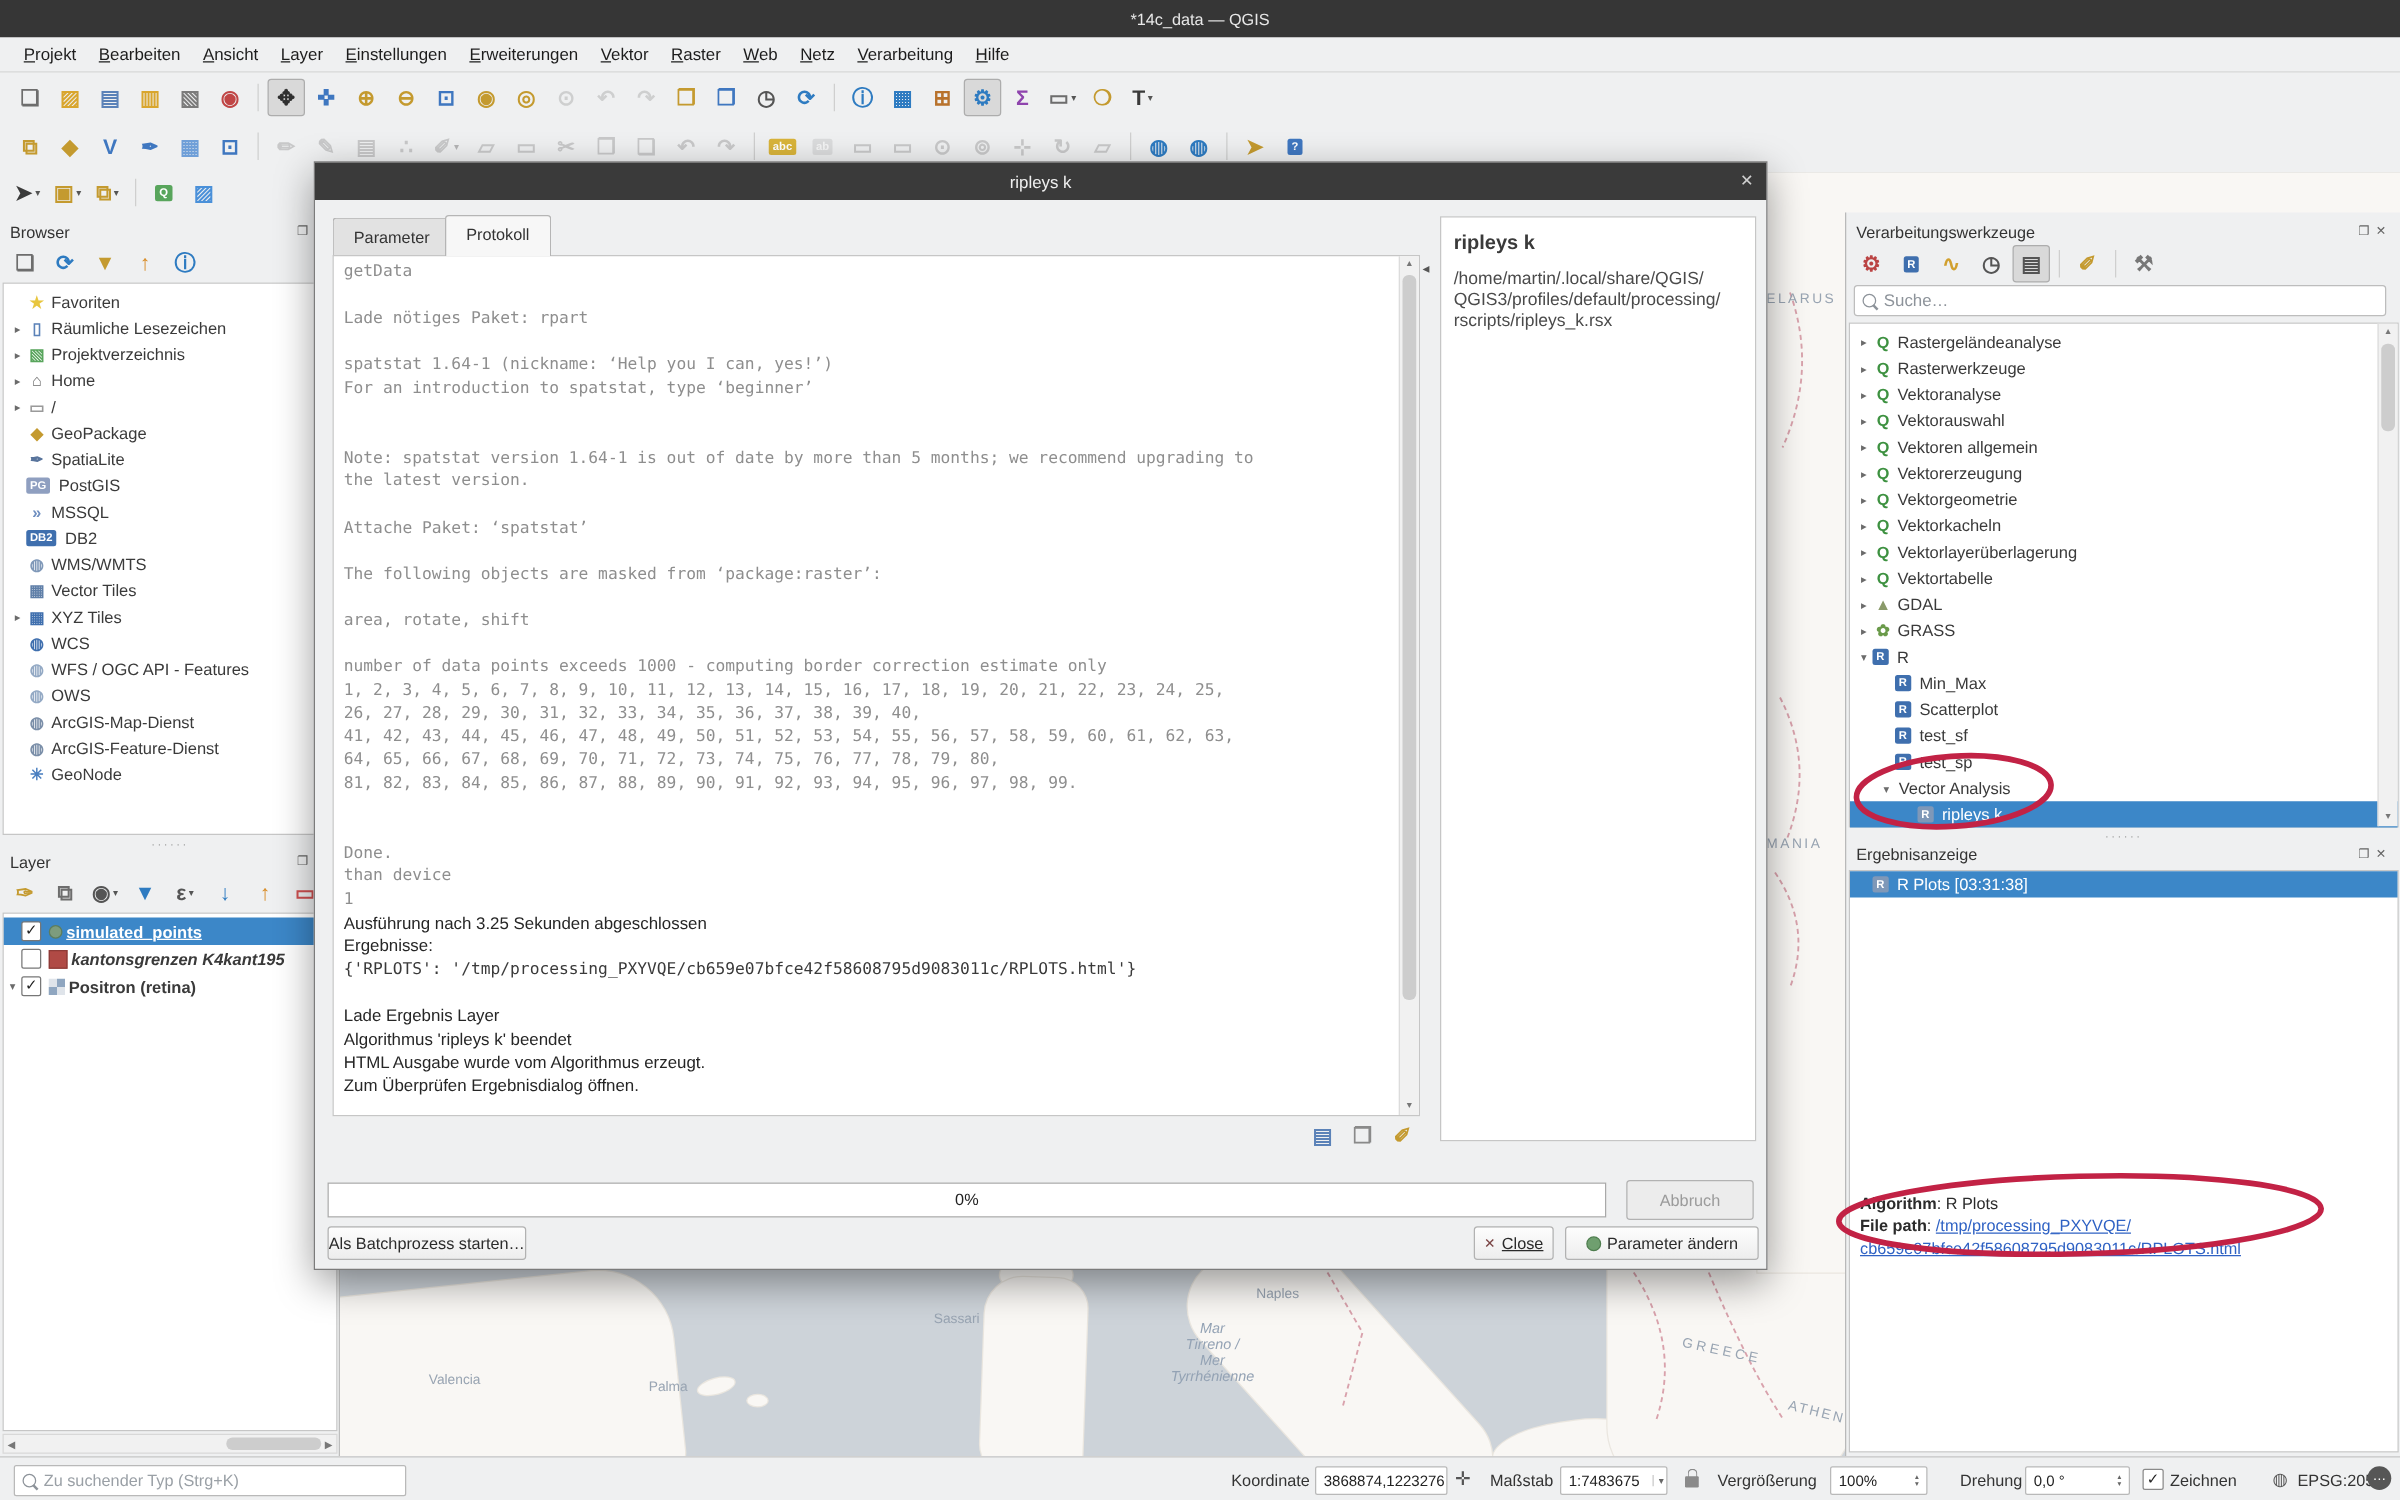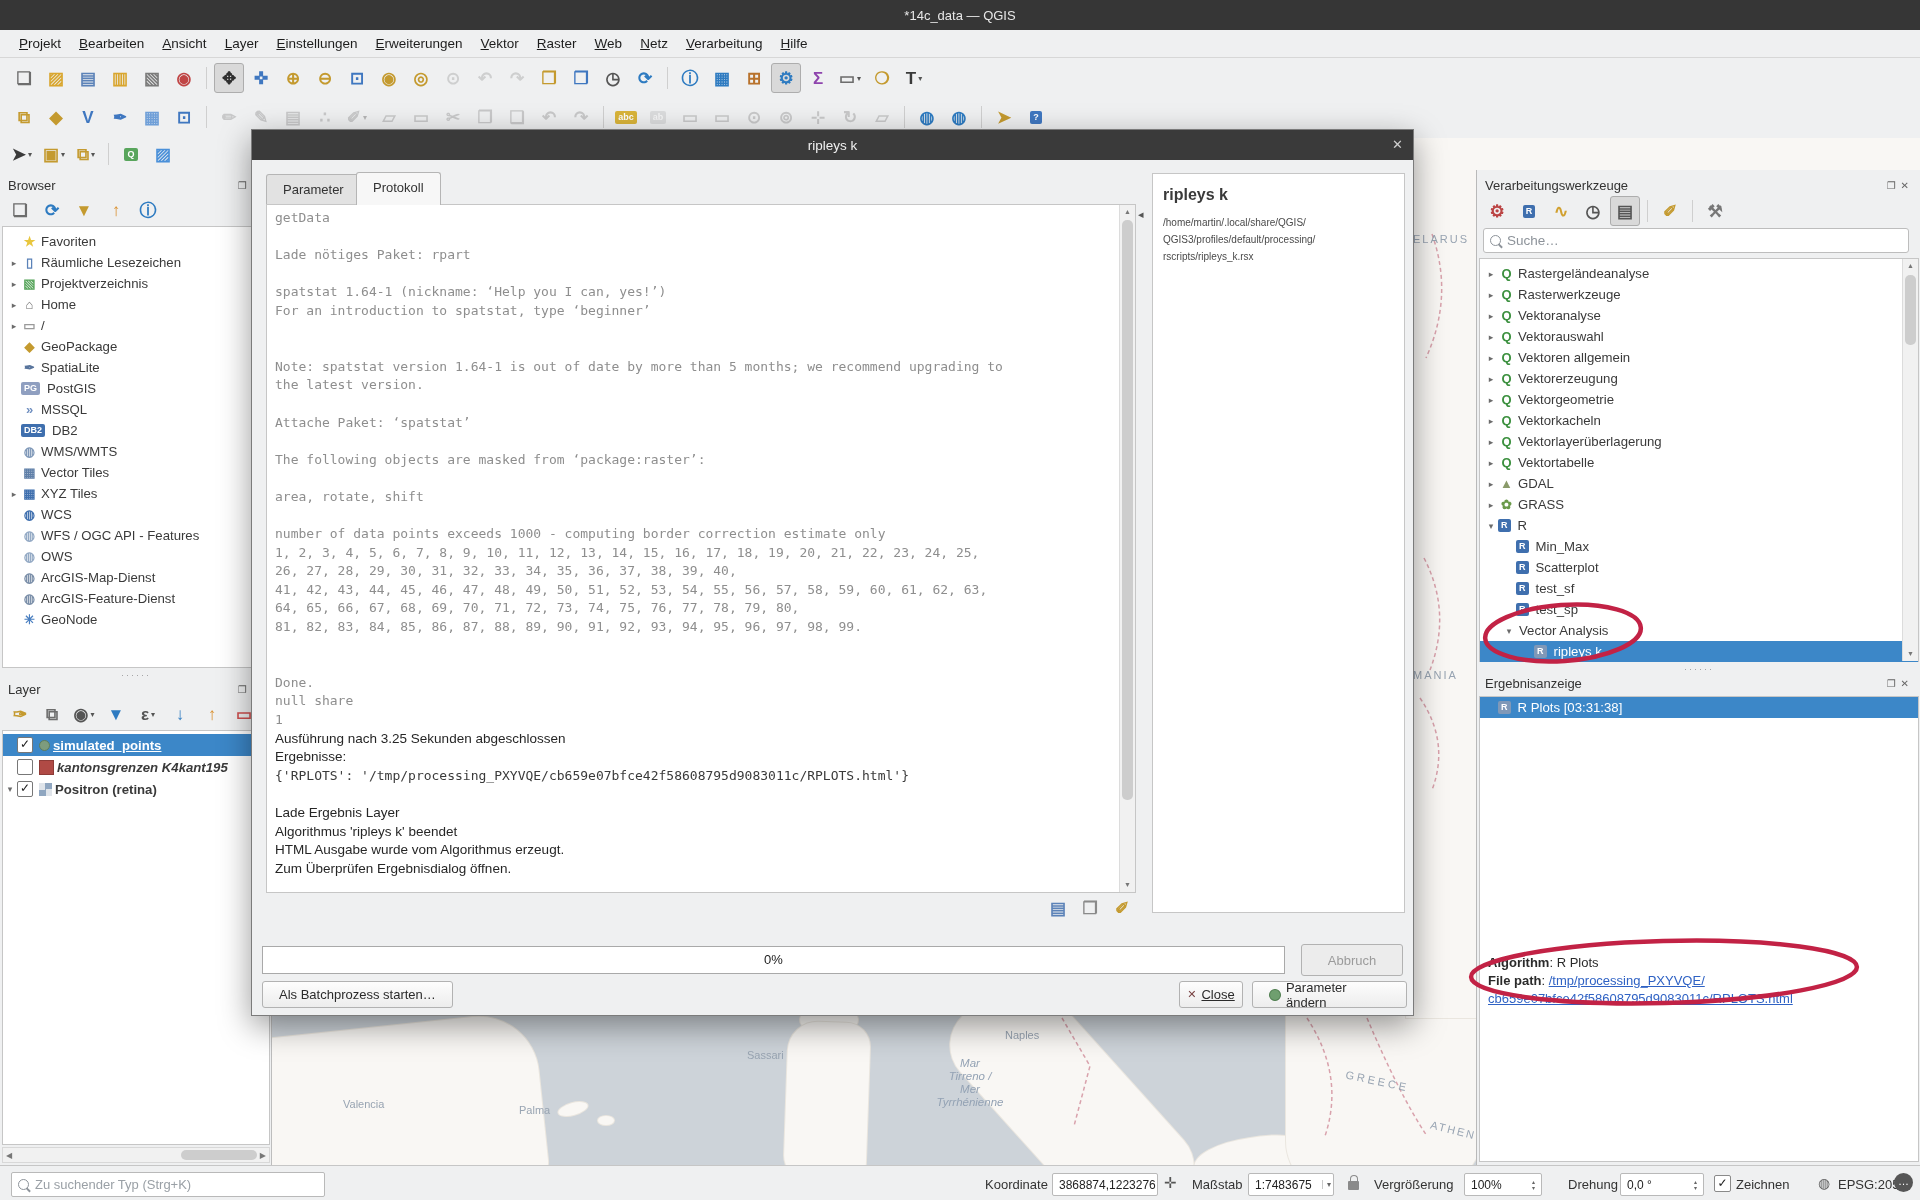--- a/index.html
+++ b/index.html
@@ -67,26 +67,26 @@
        border:1px solid #b5b5b5;border-bottom:none;border-radius:3px 3px 0 0;font-size:13px;color:#333;}
   .tab.active{background:#f7f7f7;height:32px;z-index:2;}
   #logbox{position:absolute;left:14px;top:74px;width:870px;height:689px;}
   #loglines{position:absolute;left:0;top:0;right:15px;bottom:0;overflow:hidden;padding:4px 0 0 8px;}
   .ll{font-family:"DejaVu Sans Mono",monospace;font-size:13px;line-height:18.6px;white-space:pre;}
   .ll.g{color:#8e8e8e;}
   .ll.d{color:#3a3a3a;}
   .ll.s{font-family:"Liberation Sans",sans-serif;font-size:13.5px;color:#262626;}
   #infobox{position:absolute;left:900px;top:43px;width:253px;height:740px;padding:12px 10px;box-sizing:border-box;}
   #info-title{font-size:16px;font-weight:bold;color:#3a3a3a;margin-bottom:10px;}
-  .info-path{font-size:10px;color:#4a4a4a;line-height:17px;}
+  .info-path{font-size:14px;color:#4a4a4a;line-height:17px;}
   #progressbar{position:absolute;left:10px;top:816px;width:1023px;height:28px;background:#fff;
                border:1px solid #a9a9a9;box-sizing:border-box;text-align:center;line-height:26px;font-size:13px;color:#222;}
   .btn{position:absolute;height:27px;background:linear-gradient(#fdfdfd,#ededed);border:1px solid #b2b2b2;
        border-radius:3px;font-size:13px;color:#2b2b2b;display:flex;align-items:center;justify-content:center;
-       padding:0 16px;box-sizing:border-box;gap:5px;}
+       padding:0 0;box-sizing:border-box;gap:5px;}
   .btn.disabled{color:#9b9b9b;background:#ececec;}
   
   #statusbar{left:0;top:1165px;width:1920px;height:35px;background:#eff0f1;border-top:1px solid #c6c6c6;box-sizing:border-box;}
   .sb-label{position:absolute;font-size:13px;color:#333;}
   .sb-field{position:absolute;height:23px;background:#fff;border:1px solid #b9b9b9;border-radius:2px;
             font-size:12px;color:#222;display:flex;align-items:center;padding:0 6px;box-sizing:border-box;}
   .spin{justify-content:space-between;}
   .spin .arr{display:flex;flex-direction:column;font-size:6px;color:#666;line-height:6px;margin-left:4px;}
   .cb{position:absolute;width:15px;height:15px;background:#fff;border:1px solid #8a8a8a;border-radius:2px;
       font-size:12px;line-height:14px;text-align:center;color:#222;}
@@ -762,21 +762,21 @@
           <div class="ll g">&nbsp;</div>
           <div class="ll g">number of data points exceeds 1000 - computing border correction estimate only</div>
           <div class="ll g">1, 2, 3, 4, 5, 6, 7, 8, 9, 10, 11, 12, 13, 14, 15, 16, 17, 18, 19, 20, 21, 22, 23, 24, 25,</div>
           <div class="ll g">26, 27, 28, 29, 30, 31, 32, 33, 34, 35, 36, 37, 38, 39, 40,</div>
           <div class="ll g">41, 42, 43, 44, 45, 46, 47, 48, 49, 50, 51, 52, 53, 54, 55, 56, 57, 58, 59, 60, 61, 62, 63,</div>
           <div class="ll g">64, 65, 66, 67, 68, 69, 70, 71, 72, 73, 74, 75, 76, 77, 78, 79, 80,</div>
           <div class="ll g">81, 82, 83, 84, 85, 86, 87, 88, 89, 90, 91, 92, 93, 94, 95, 96, 97, 98, 99.</div>
           <div class="ll g">&nbsp;</div>
           <div class="ll g">&nbsp;</div>
           <div class="ll g">Done.</div>
-          <div class="ll g">null share</div>
+          <div class="ll g">than device</div>
           <div class="ll g">1</div>
           <div class="ll s">Ausführung nach 3.25 Sekunden abgeschlossen</div>
           <div class="ll s">Ergebnisse:</div>
           <div class="ll d">{'RPLOTS': '/tmp/processing_PXYVQE/cb659e07bfce42f58608795d9083011c/RPLOTS.html'}</div>
           <div class="ll g">&nbsp;</div>
           <div class="ll s">Lade Ergebnis Layer</div>
           <div class="ll s">Algorithmus 'ripleys k' beendet</div>
           <div class="ll s">HTML Ausgabe wurde vom Algorithmus erzeugt.</div>
           <div class="ll s">Zum Überprüfen Ergebnisdialog öffnen.</div>
         </div>

